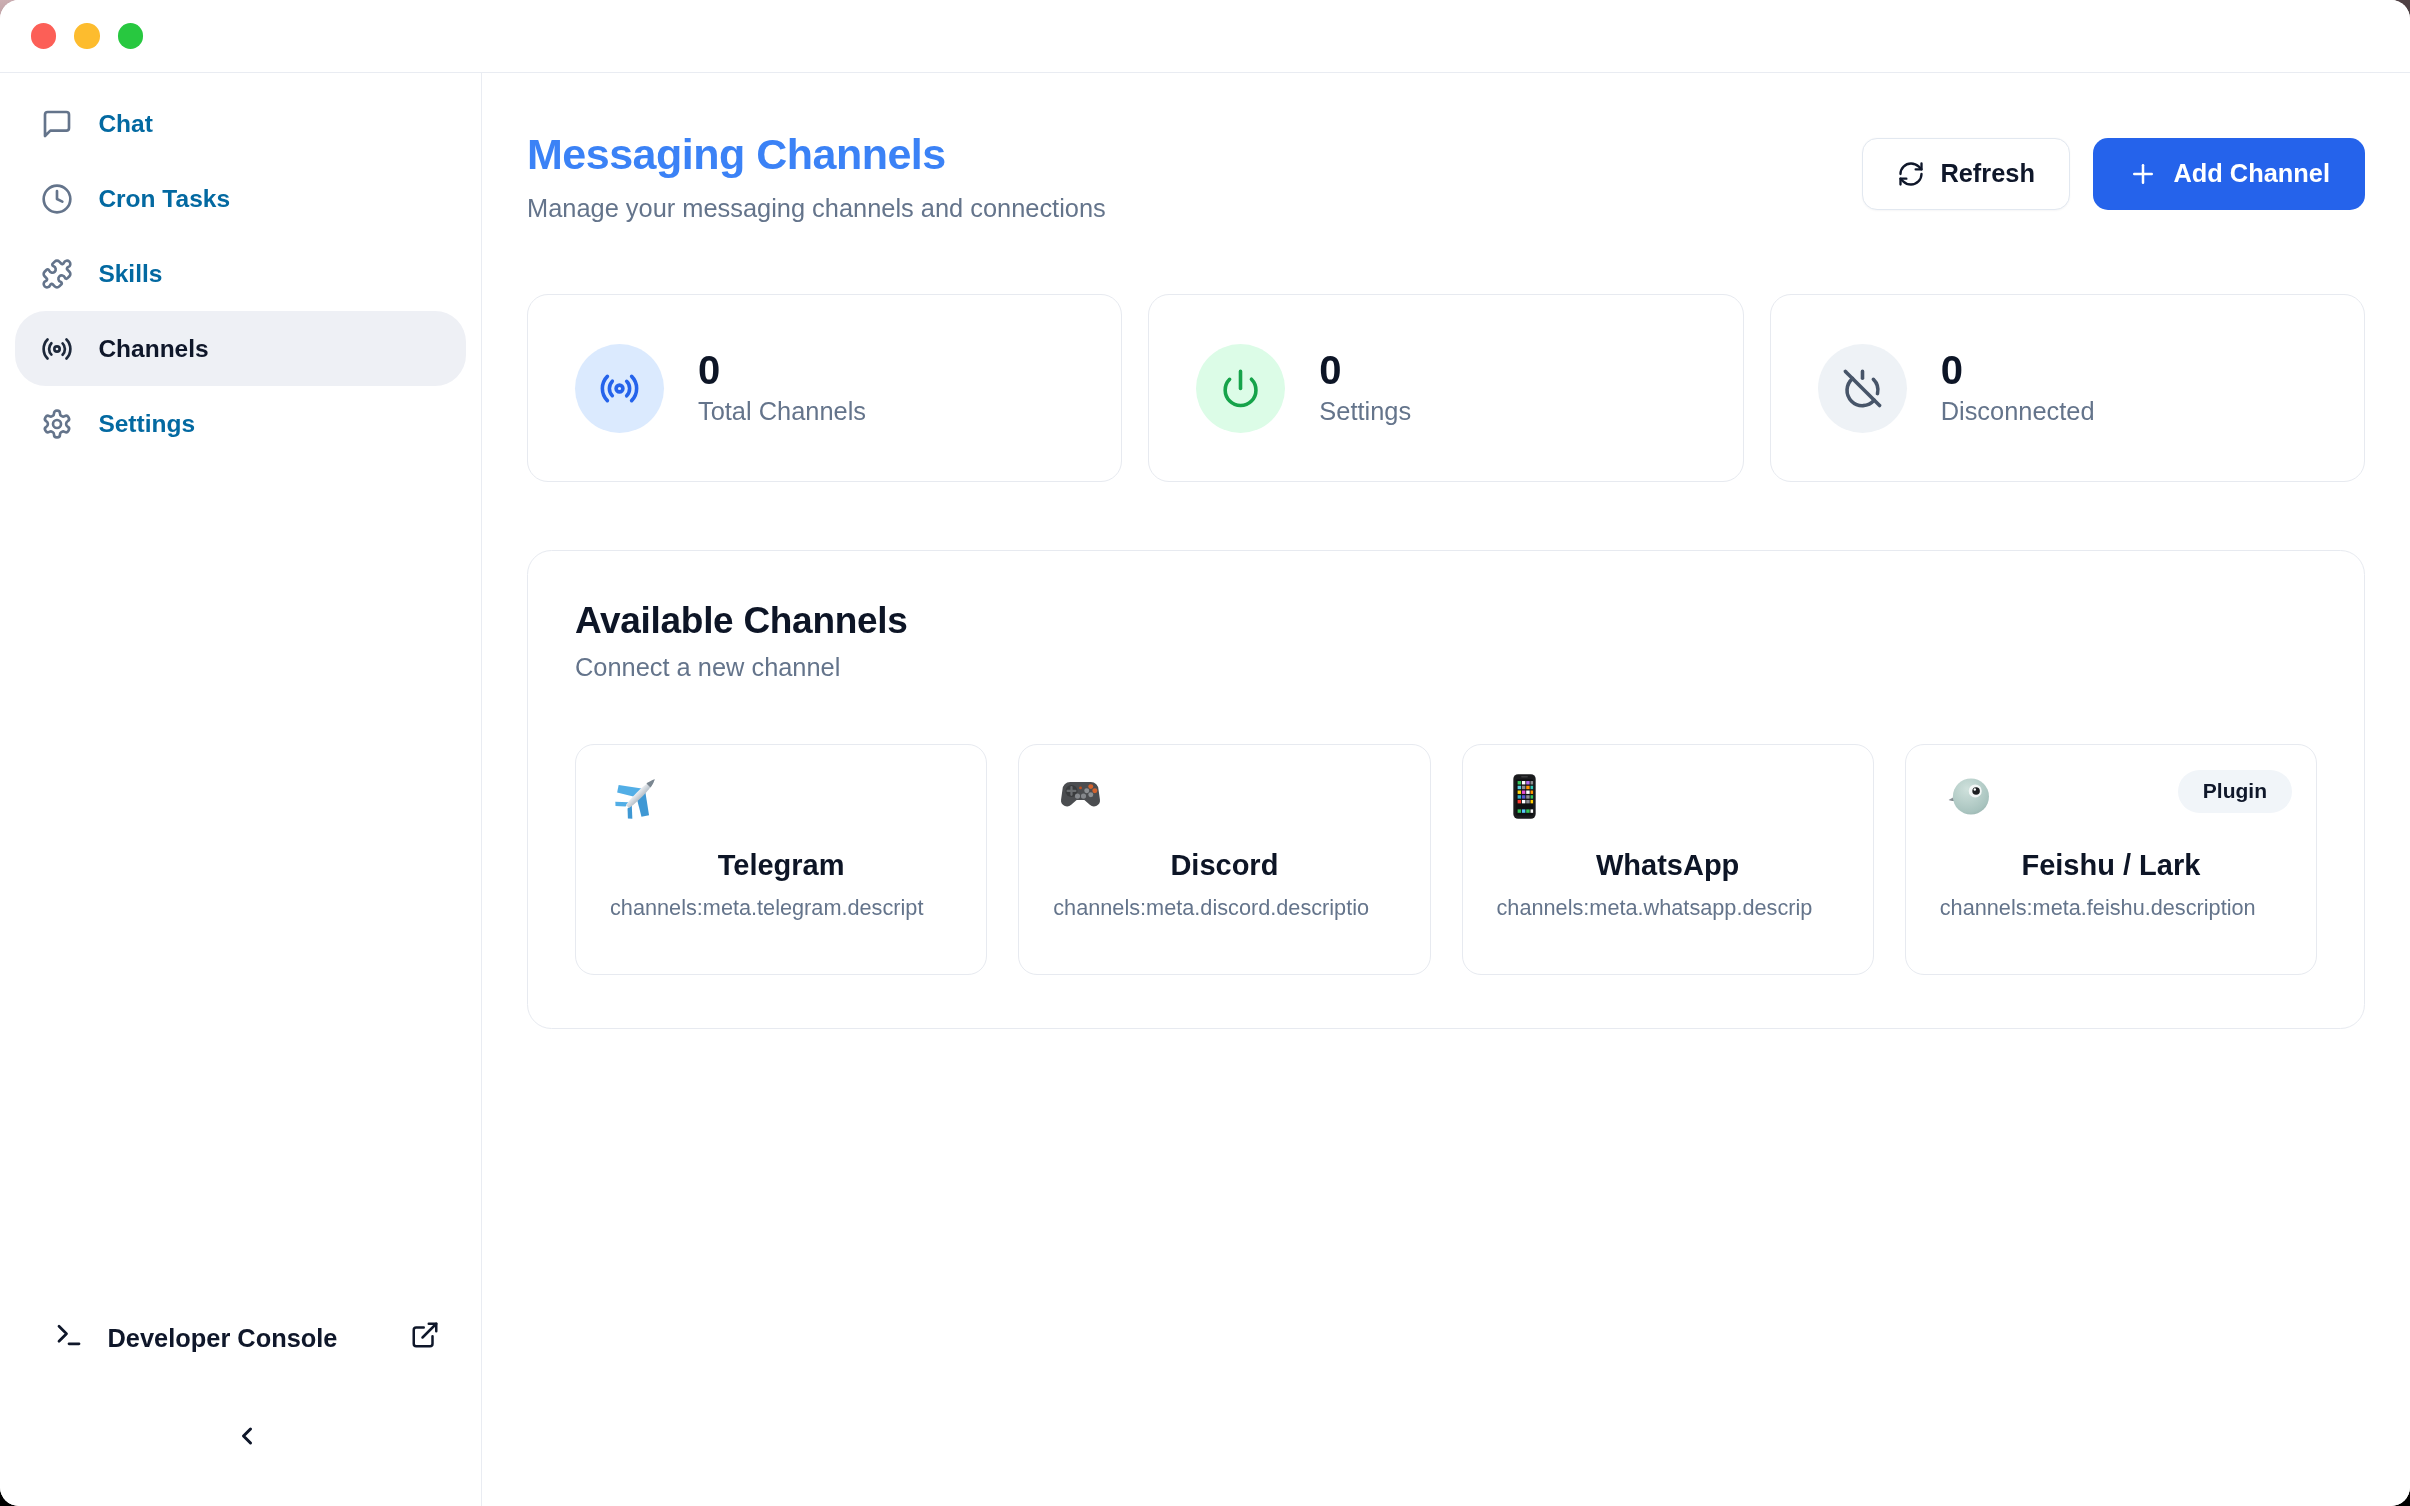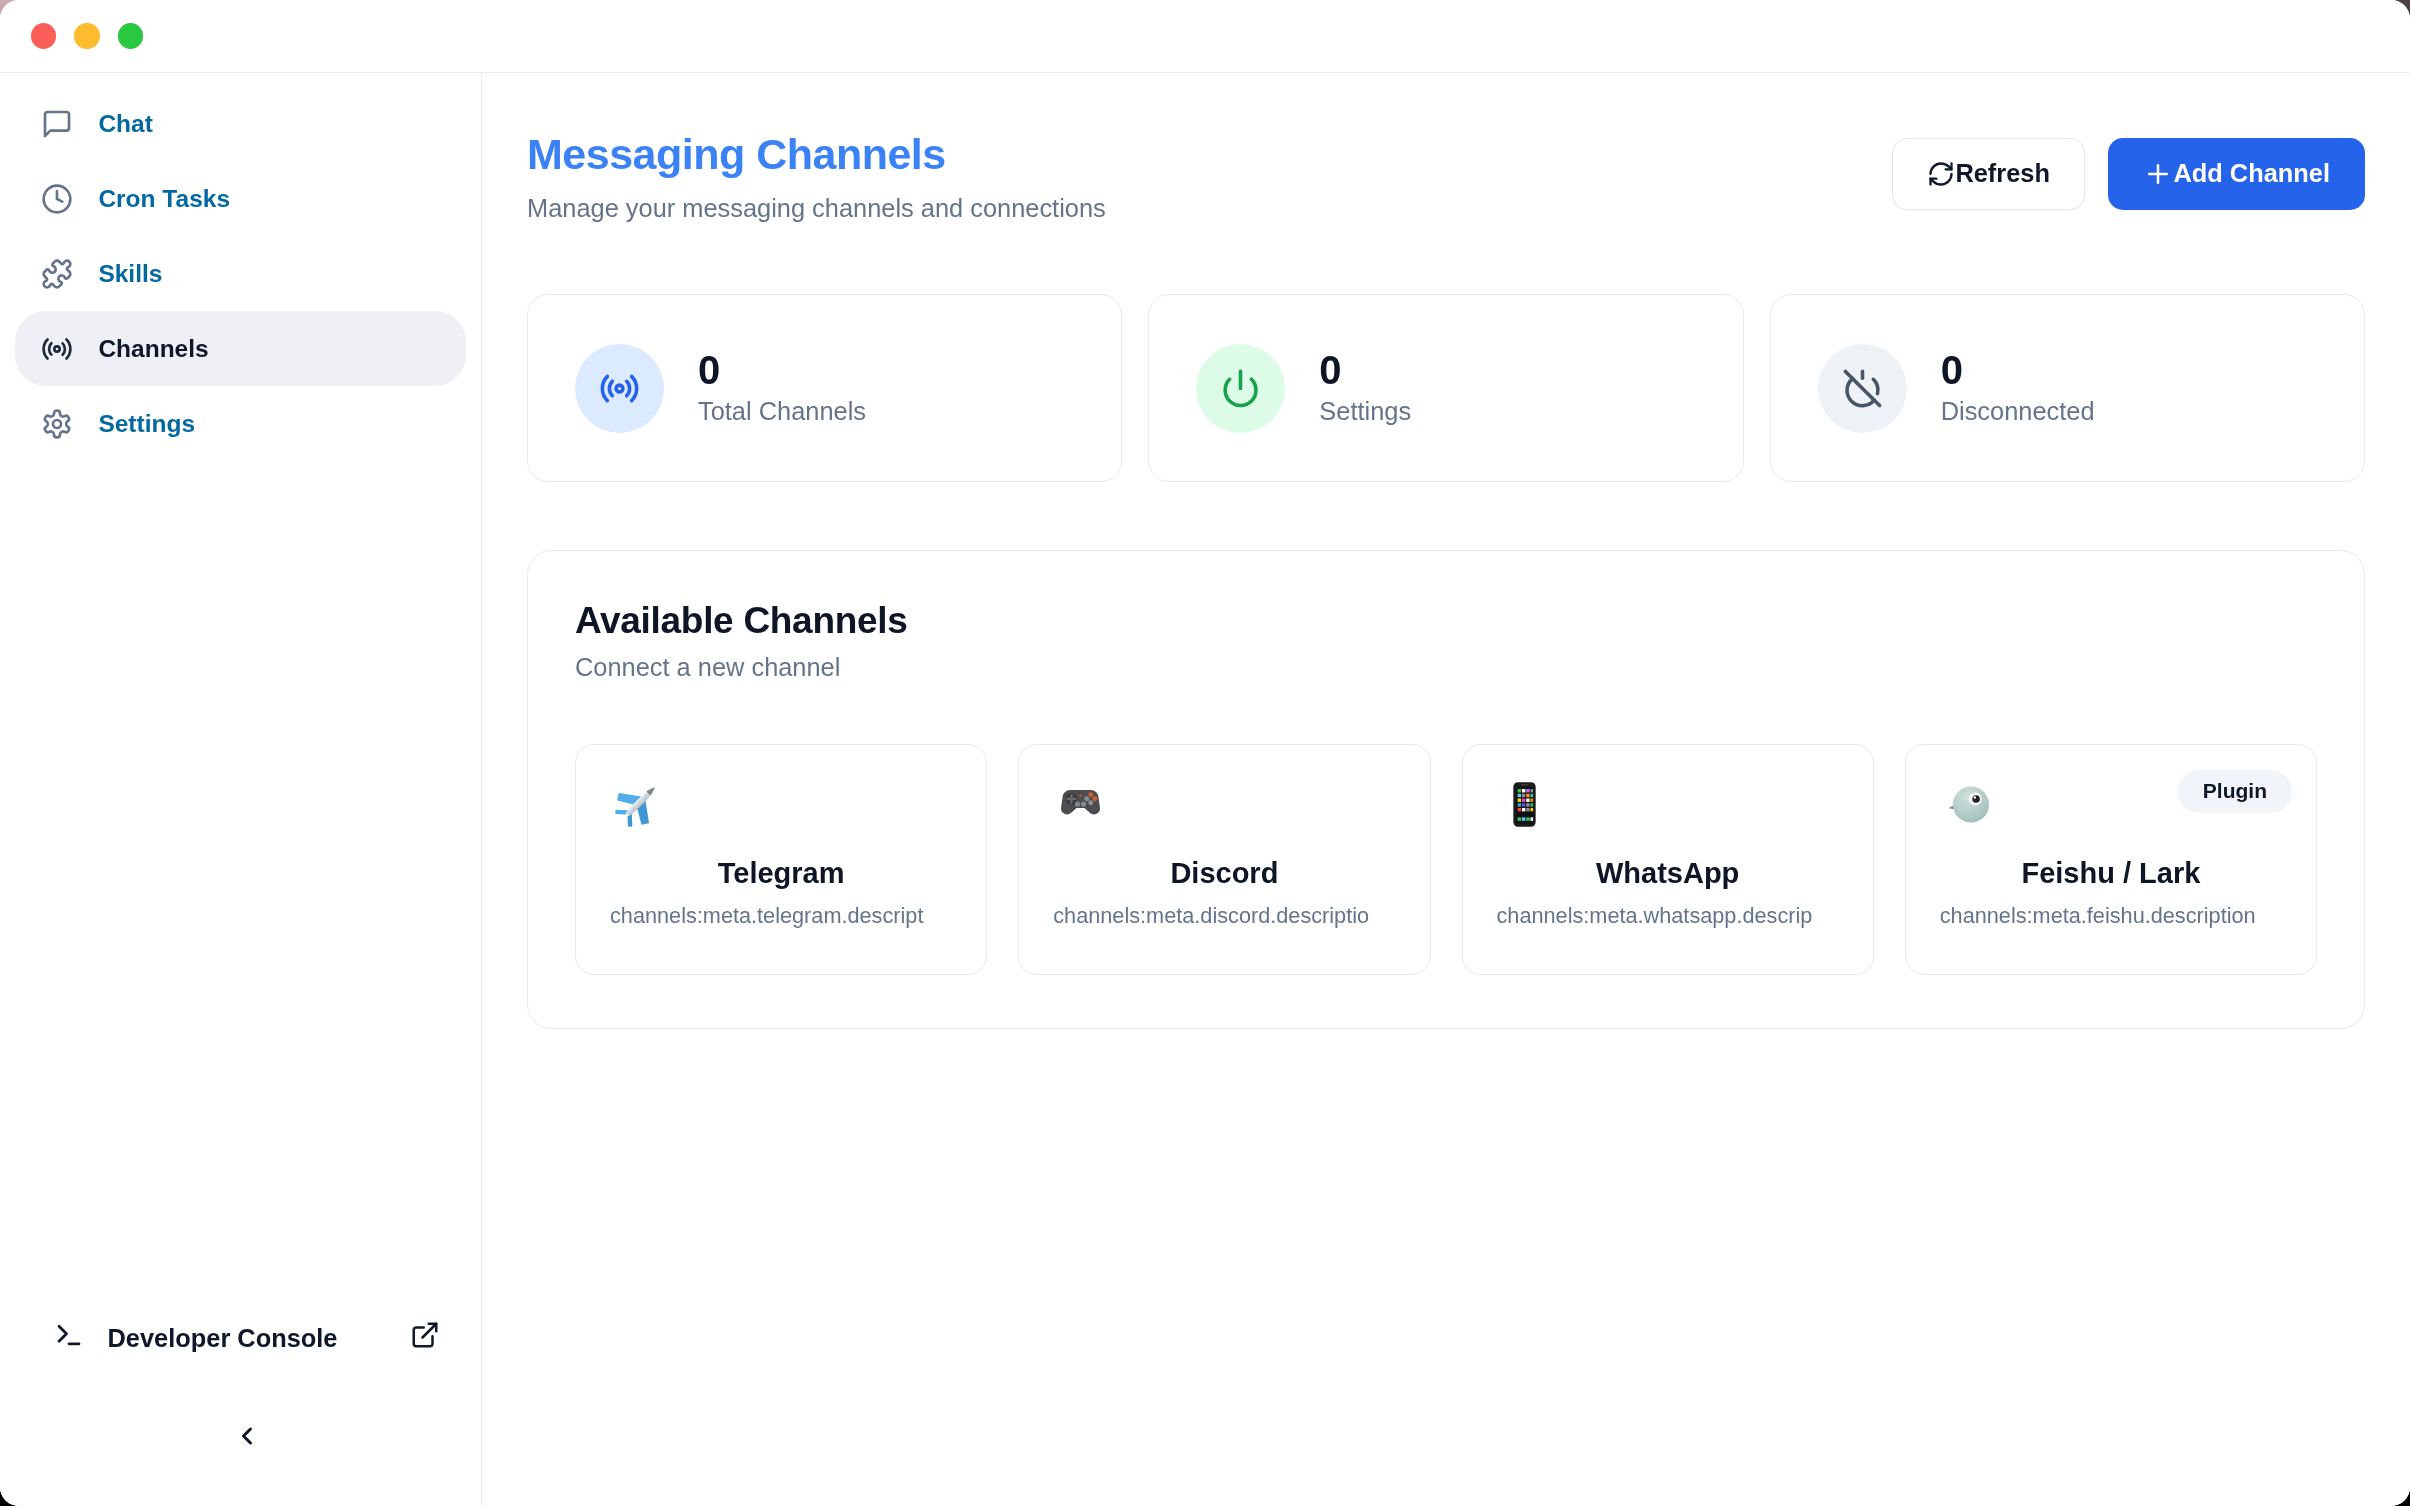--- a/index.html
+++ b/index.html
@@ -65,21 +65,21 @@
   }
   .collapse-btn svg { width: 28px; height: 28px; stroke:#0f172a; }
   
   main { flex: 1; background: #ffffff; padding: 57px 45px 0 45px; overflow: hidden; }
   .page-header { display: flex; align-items: flex-start; justify-content: space-between; }
   .page-title { font-size: 43px; font-weight: 800; color: #3b82f6; letter-spacing: -0.5px; }
   .page-subtitle { margin-top: 15px; font-size: 25.4px; color: #64748b; }
   .header-actions { display: flex; gap: 23.5px; margin-top: 7.5px; }
   .btn {
     height: 72px; border-radius: 15px;
-    display: inline-flex; align-items: center; 
+    display: inline-flex; align-items: center; gap: 15px;
     font-size: 25.4px; font-weight: 600; cursor: pointer;
     padding: 0 34px; border: 0.9px solid transparent;
     font-family: inherit;
   }
   .btn-secondary { background:#fff; border-color:#e2e8f0; color:#0f172a; box-shadow: 0 0.9px 1.9px rgba(15,23,42,.04); }
   .btn-secondary svg { width: 28px; height: 28px; stroke:#0f172a; }
   .btn-primary { background:#2563eb; color:#fff; }
   .btn-primary svg { width: 30px; height: 30px; stroke:#ffffff; }
   
   .stats { display: flex; gap: 26px; margin-top: 71px; }
@@ -104,21 +104,21 @@
     border: 0.9px solid #e7eaf0; border-radius: 24.5px;
     padding: 49px 47px 53px 47px;
     background: #fff;
   }
   .panel-title { font-size: 37px; font-weight: 800; color: #0d1526; letter-spacing: -0.3px; }
   .panel-subtitle { margin-top: 11.3px; font-size: 25.4px; color: #64748b; }
   .channel-grid { display: flex; gap: 31px; margin-top: 62px; }
   .channel-card {
     flex: 1; height: 231px; position: relative;
     border: 0.9px solid #e7eaf0; border-radius: 19px;
-    padding: 32px 34px; cursor: pointer;
+    padding: 24px 34px; cursor: pointer;
     overflow: hidden; background: #fff;
   }
   .channel-emoji { width: 55px; height: 55px; }
   .channel-emoji svg { width: 55px; height: 55px; }
   .channel-name { margin-top: 24.5px; font-size: 29px; font-weight: 600; color: #0d1526; text-align: center; }
   .channel-desc {
     margin-top: 13px; font-size: 21.7px; color: #64748b;
     white-space: nowrap; overflow: hidden;
   }
   .plugin-badge {

